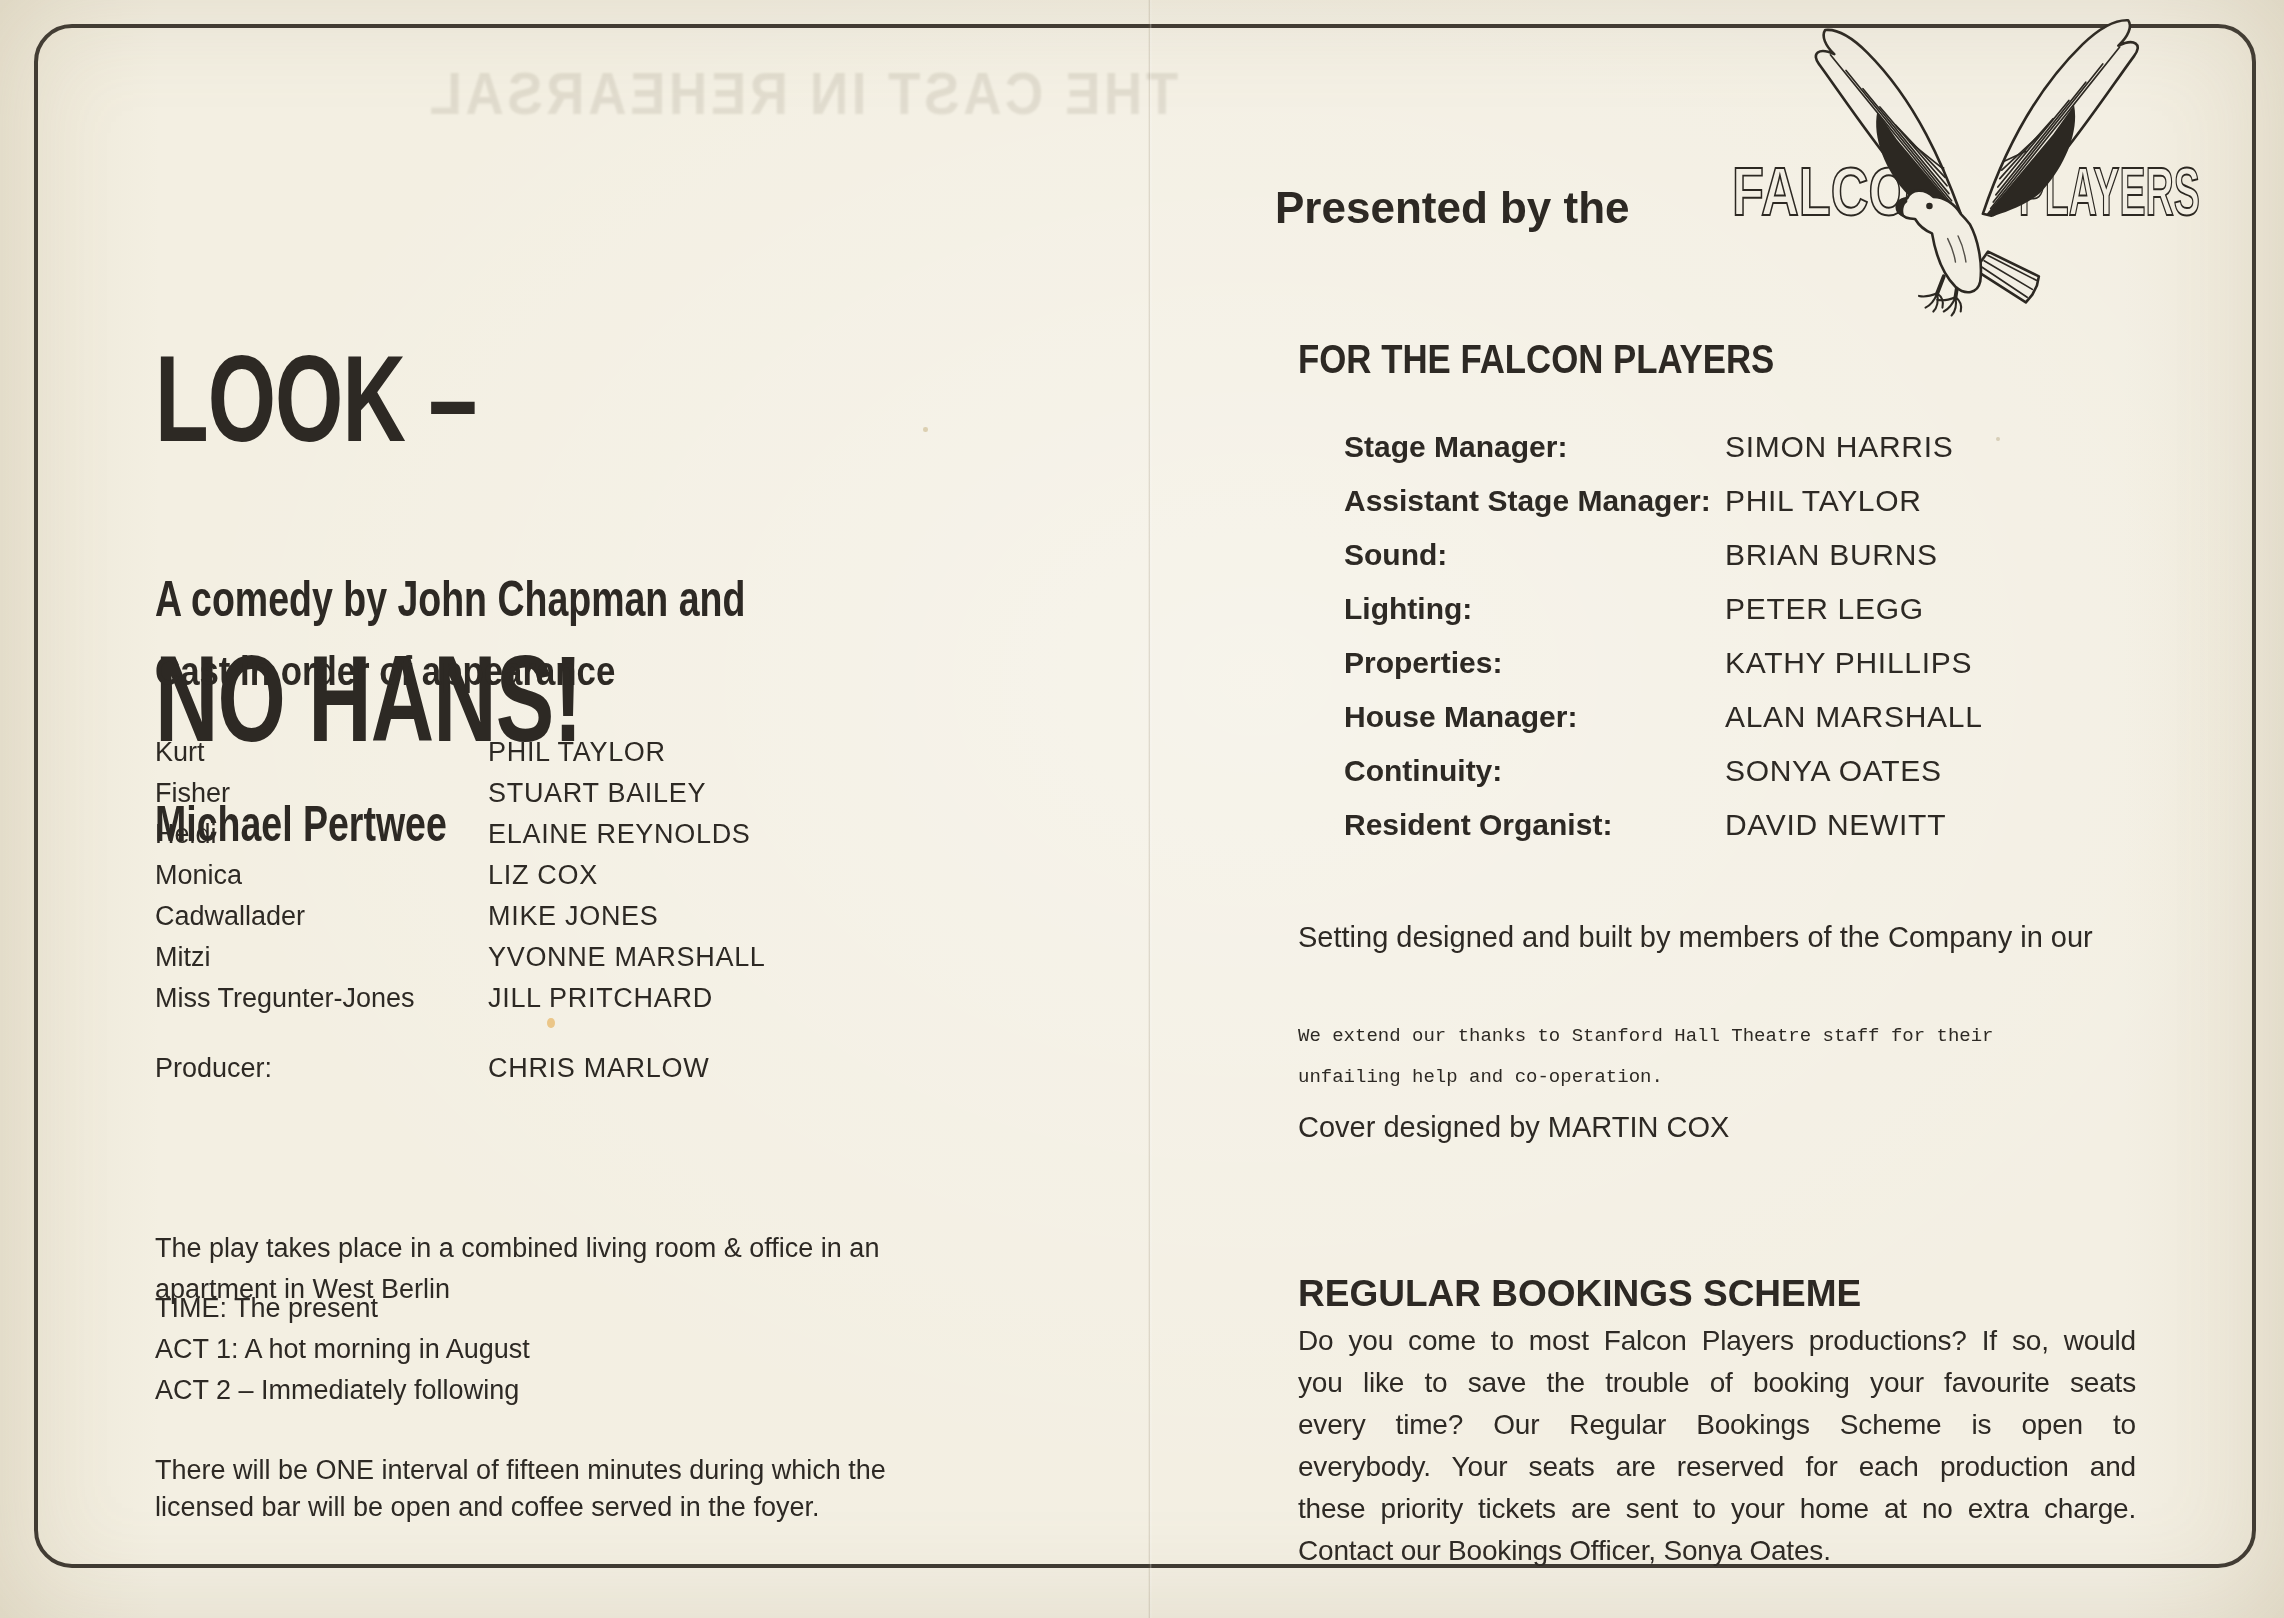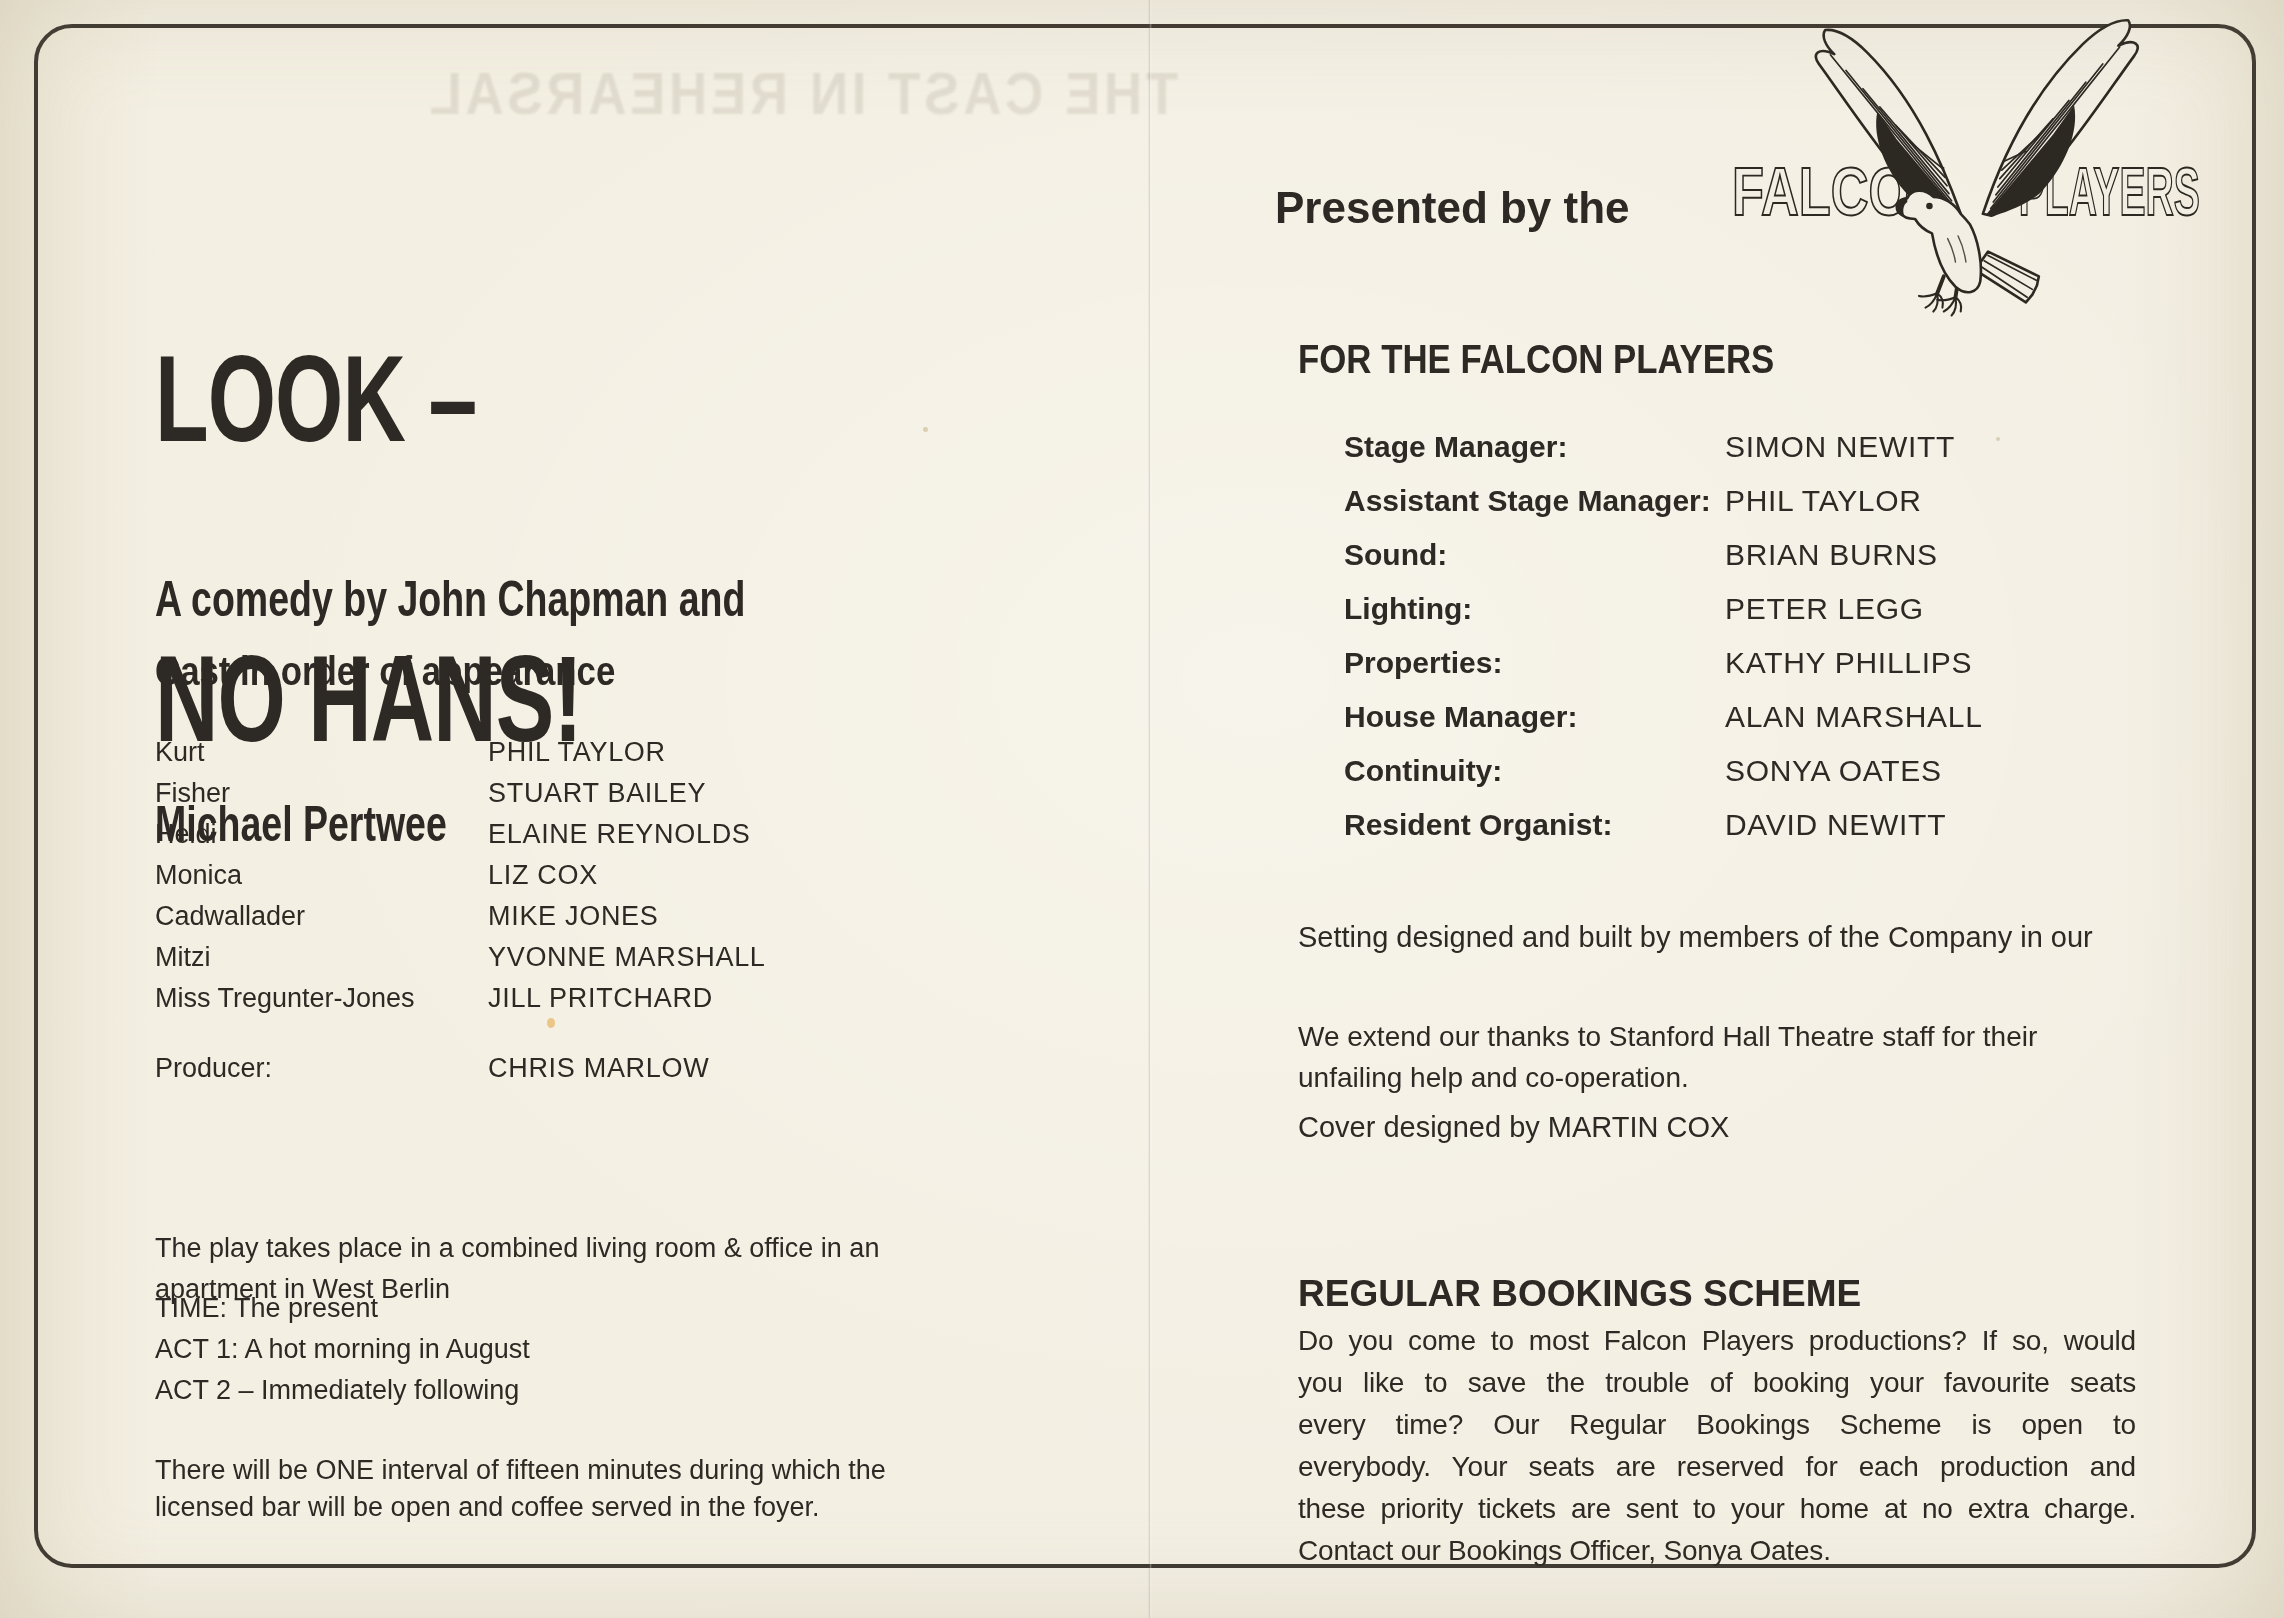--- a/index.html
+++ b/index.html
@@ -57,21 +57,21 @@
   .interval{left:155px;top:1452px;font-size:27px;line-height:37px;}
 
   
   .presented{left:1275px;top:183px;font-size:44px;font-weight:bold;white-space:pre;}
   .for-heading{left:1298px;top:337px;font-size:40px;font-weight:bold;white-space:pre;}
   .crew{left:1298px;top:430px;font-size:30px;}
   .crew .row{position:relative;height:54px;}
   .crew .label{position:absolute;left:0;font-weight:bold;white-space:pre;margin-left:46px;}
   .crew .value{position:absolute;left:427px;white-space:pre;letter-spacing:0.7px;}
   .note1{left:1298px;top:917px;font-size:29px;line-height:41px;}
-  .note2{left:1298px;top:1016px;font-size:28px;line-height:41px;}
+  .note2{left:1298px;top:1016px;font-size:19px;line-height:41px;font-family:Liberation Mono, monospace;}
   .cover-note{left:1298px;top:1111px;font-size:29px;white-space:pre;}
   .bookings-heading{left:1298px;top:1273px;font-size:37px;font-weight:bold;white-space:pre;}
   .bookings{left:1298px;top:1320px;width:838px;font-size:28px;line-height:42px;letter-spacing:-0.2px;}
   .bookings .jl{text-align:justify;text-align-last:justify;}
 
   .logotext{
     font-family:"Liberation Sans", sans-serif;
     font-weight:bold;font-size:106px;
     fill:#f2eee3;stroke:#2c2822;stroke-width:3px;
   }
@@ -213,21 +213,21 @@
           <path d="M394,356 C400,368 404,382 406,396"></path>
         </g>
       </g>
     </svg>
 
     <div class="abs for-heading cx87">FOR THE FALCON PLAYERS</div>
 
     <div class="abs crew">
       <div class="row">
         <span class="label">Stage Manager:</span>
-        <span class="value">SIMON NEWITT</span>
+        <span class="value">SIMON HARRIS</span>
       </div>
       <div class="row">
         <span class="label">Assistant Stage Manager:</span>
         <span class="value">PHIL TAYLOR</span>
       </div>
       <div class="row">
         <span class="label">Sound:</span>
         <span class="value">BRIAN BURNS</span>
       </div>
       <div class="row">

